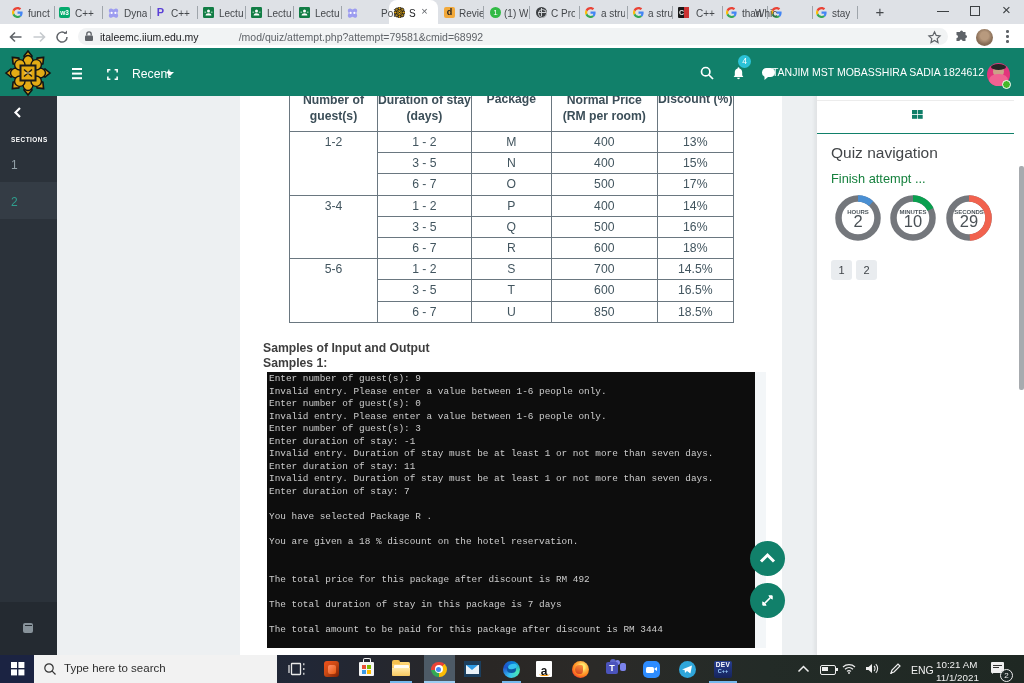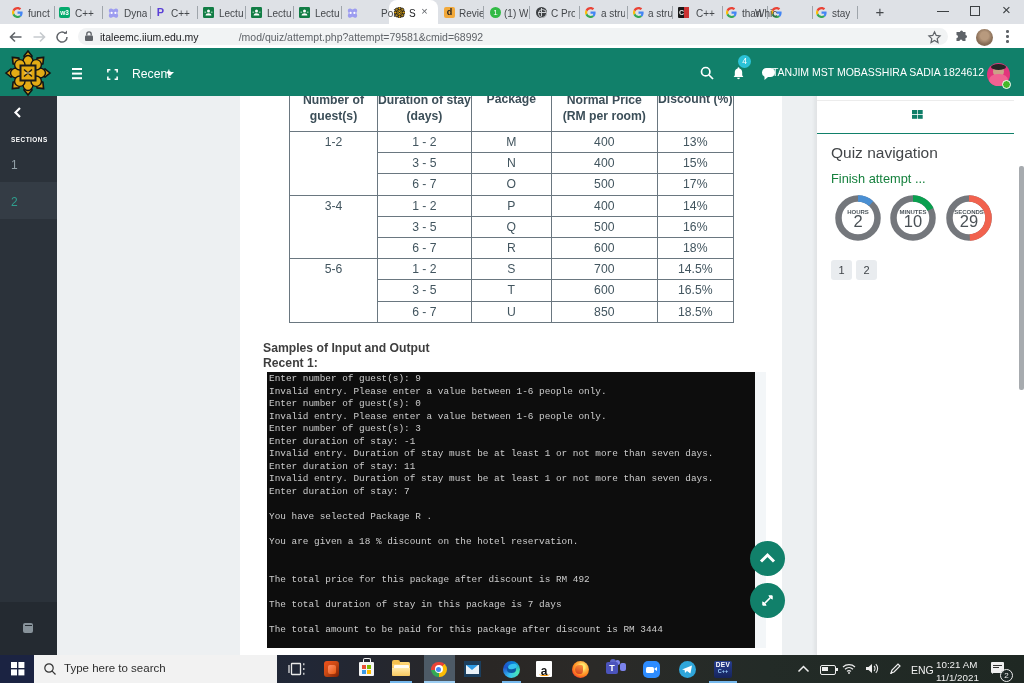--- a/index.html
+++ b/index.html
@@ -342,21 +342,21 @@
       </tr>
 <tr class="dr">
         <td>6 - 7</td>
         <td>U</td>
         <td>850</td>
         <td>18.5%</td>
       </tr>
 </tbody>
   </table>
 <div class="abs smp" style="left:263px;top:341px">Samples of Input and Output</div>
-<div class="abs smp" style="left:263px;top:356px">Recent 1:</div>
+<div class="abs smp" style="left:263px;top:356px">Samples 1:</div>
 <div class="abs" id="termstrip"></div>
 <div class="abs" id="term">
     <pre>Enter number of guest(s): 9
 Invalid entry. Please enter a value between 1-6 people only.
 Enter number of guest(s): 0
 Invalid entry. Please enter a value between 1-6 people only.
 Enter number of guest(s): 3
 Enter duration of stay: -1
 Invalid entry. Duration of stay must be at least 1 or not more than seven days.
 Enter duration of stay: 11

